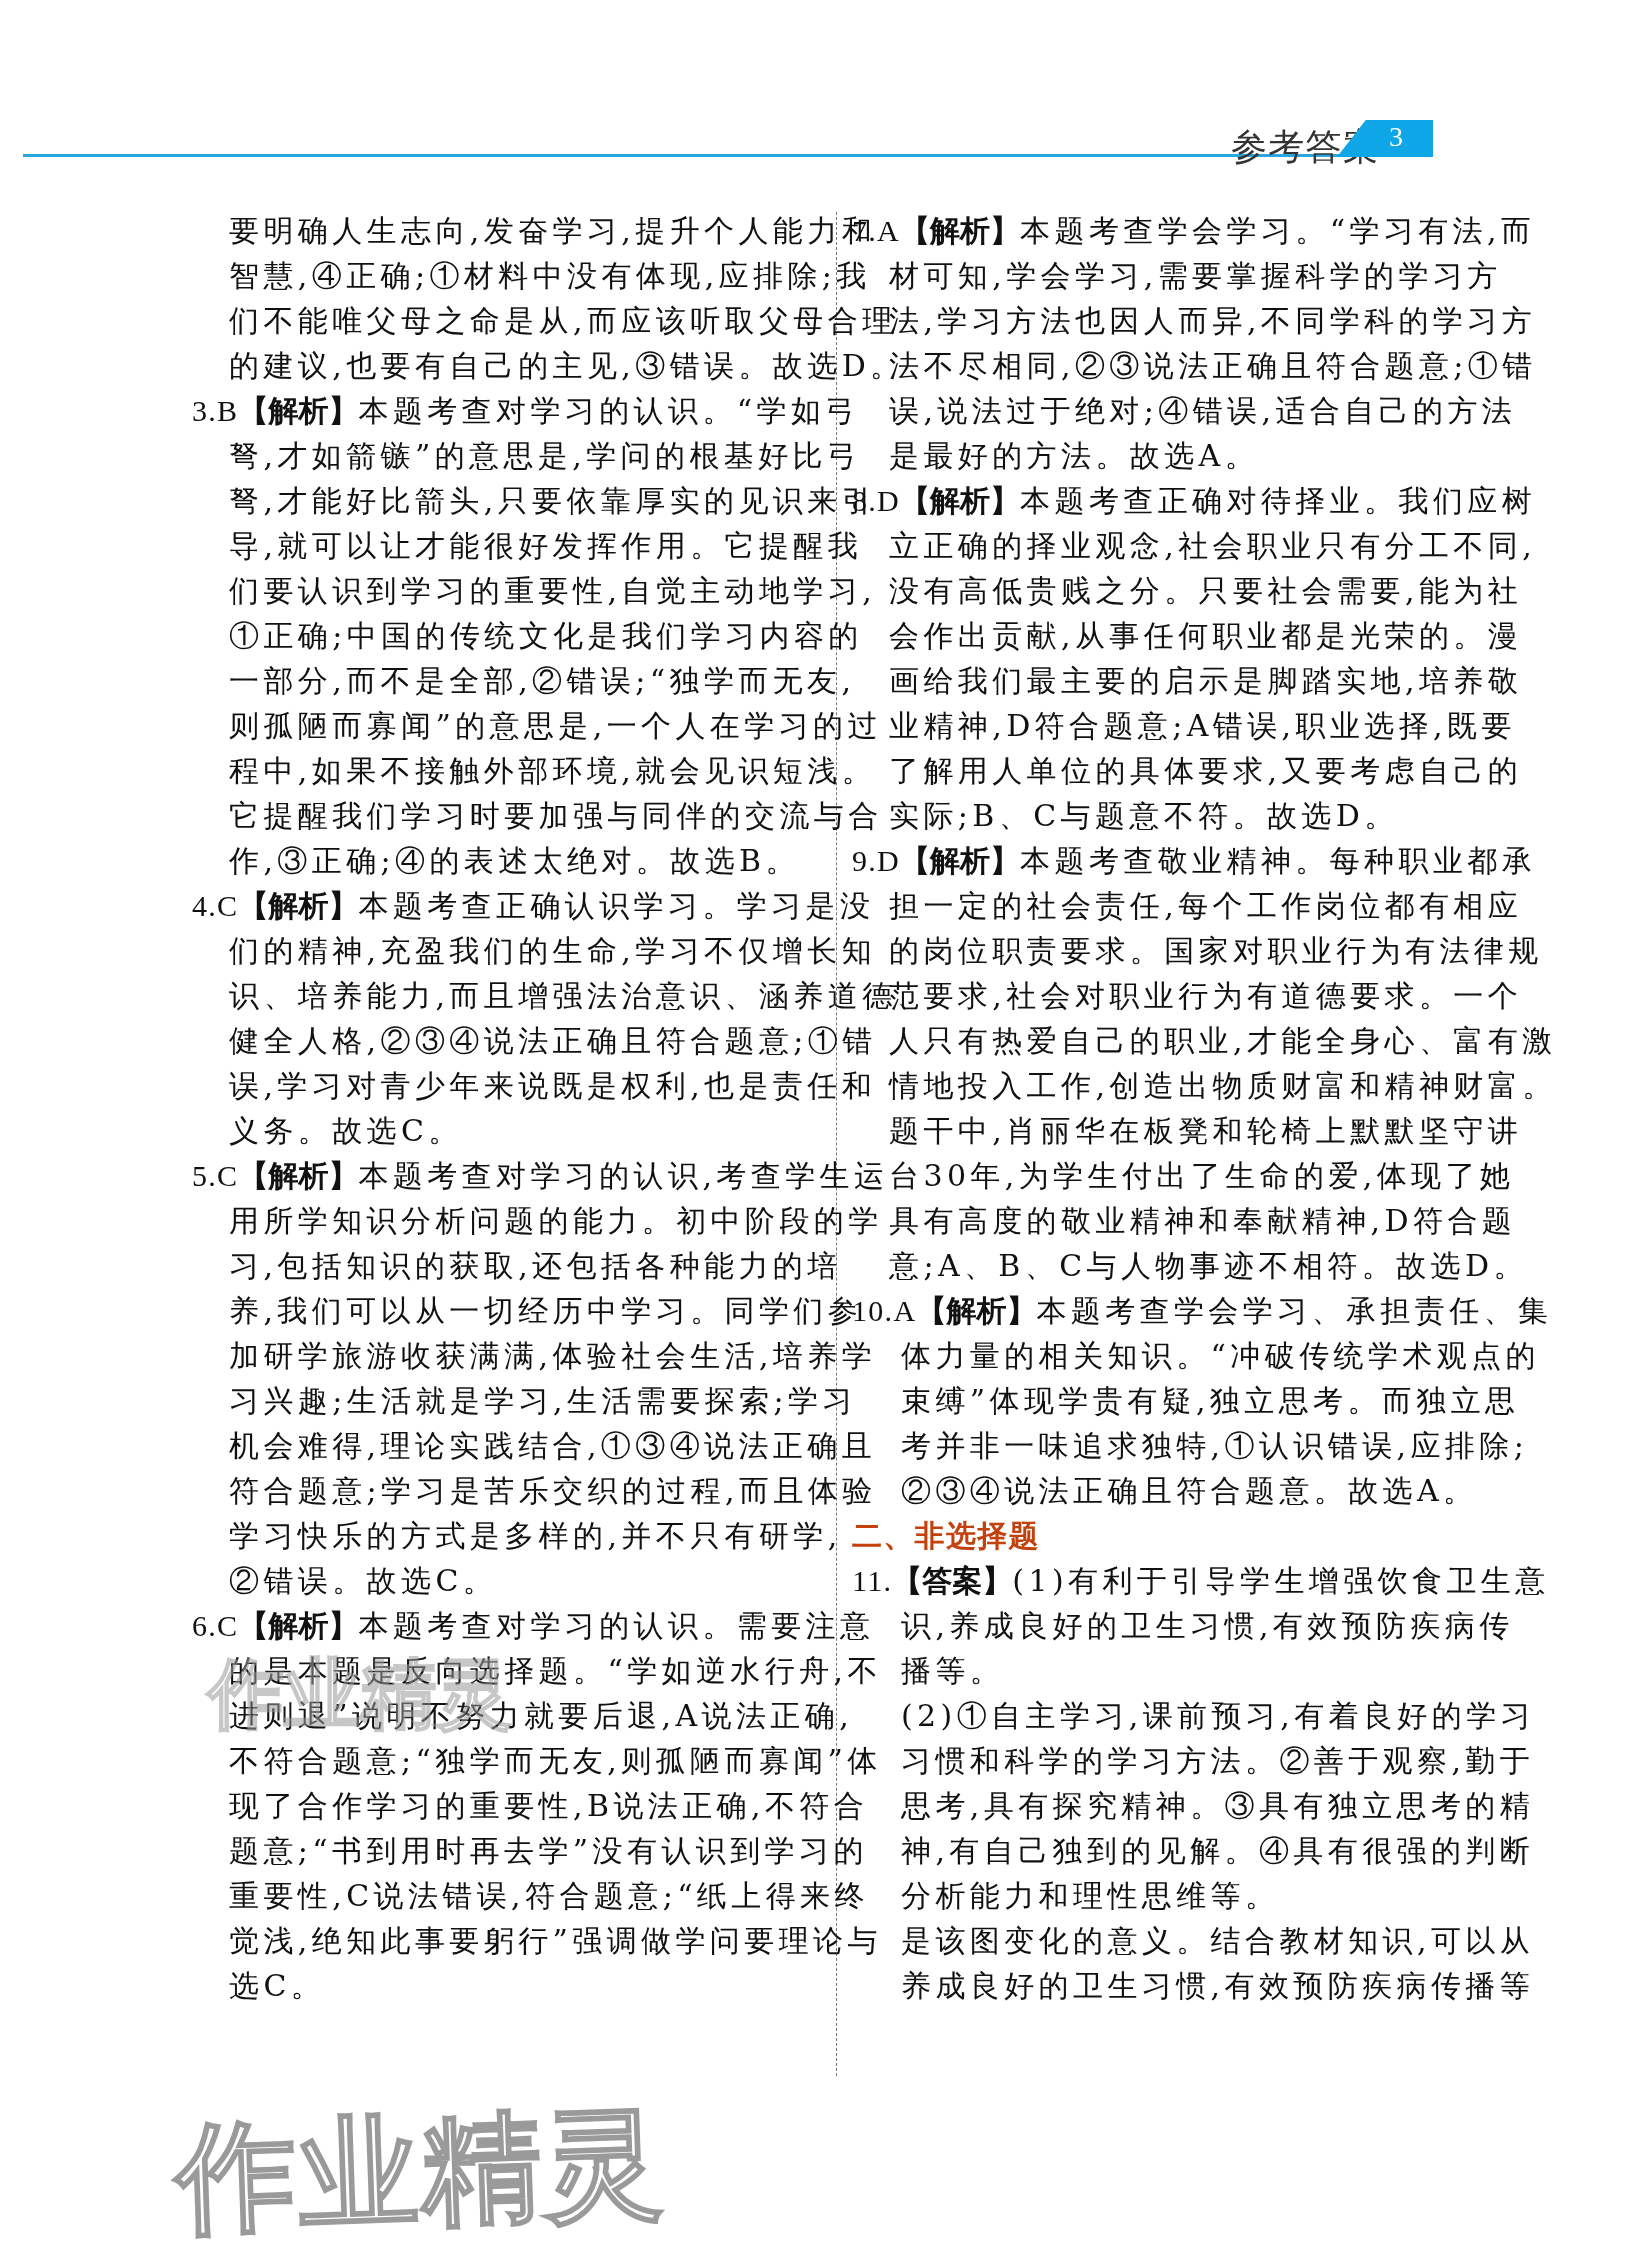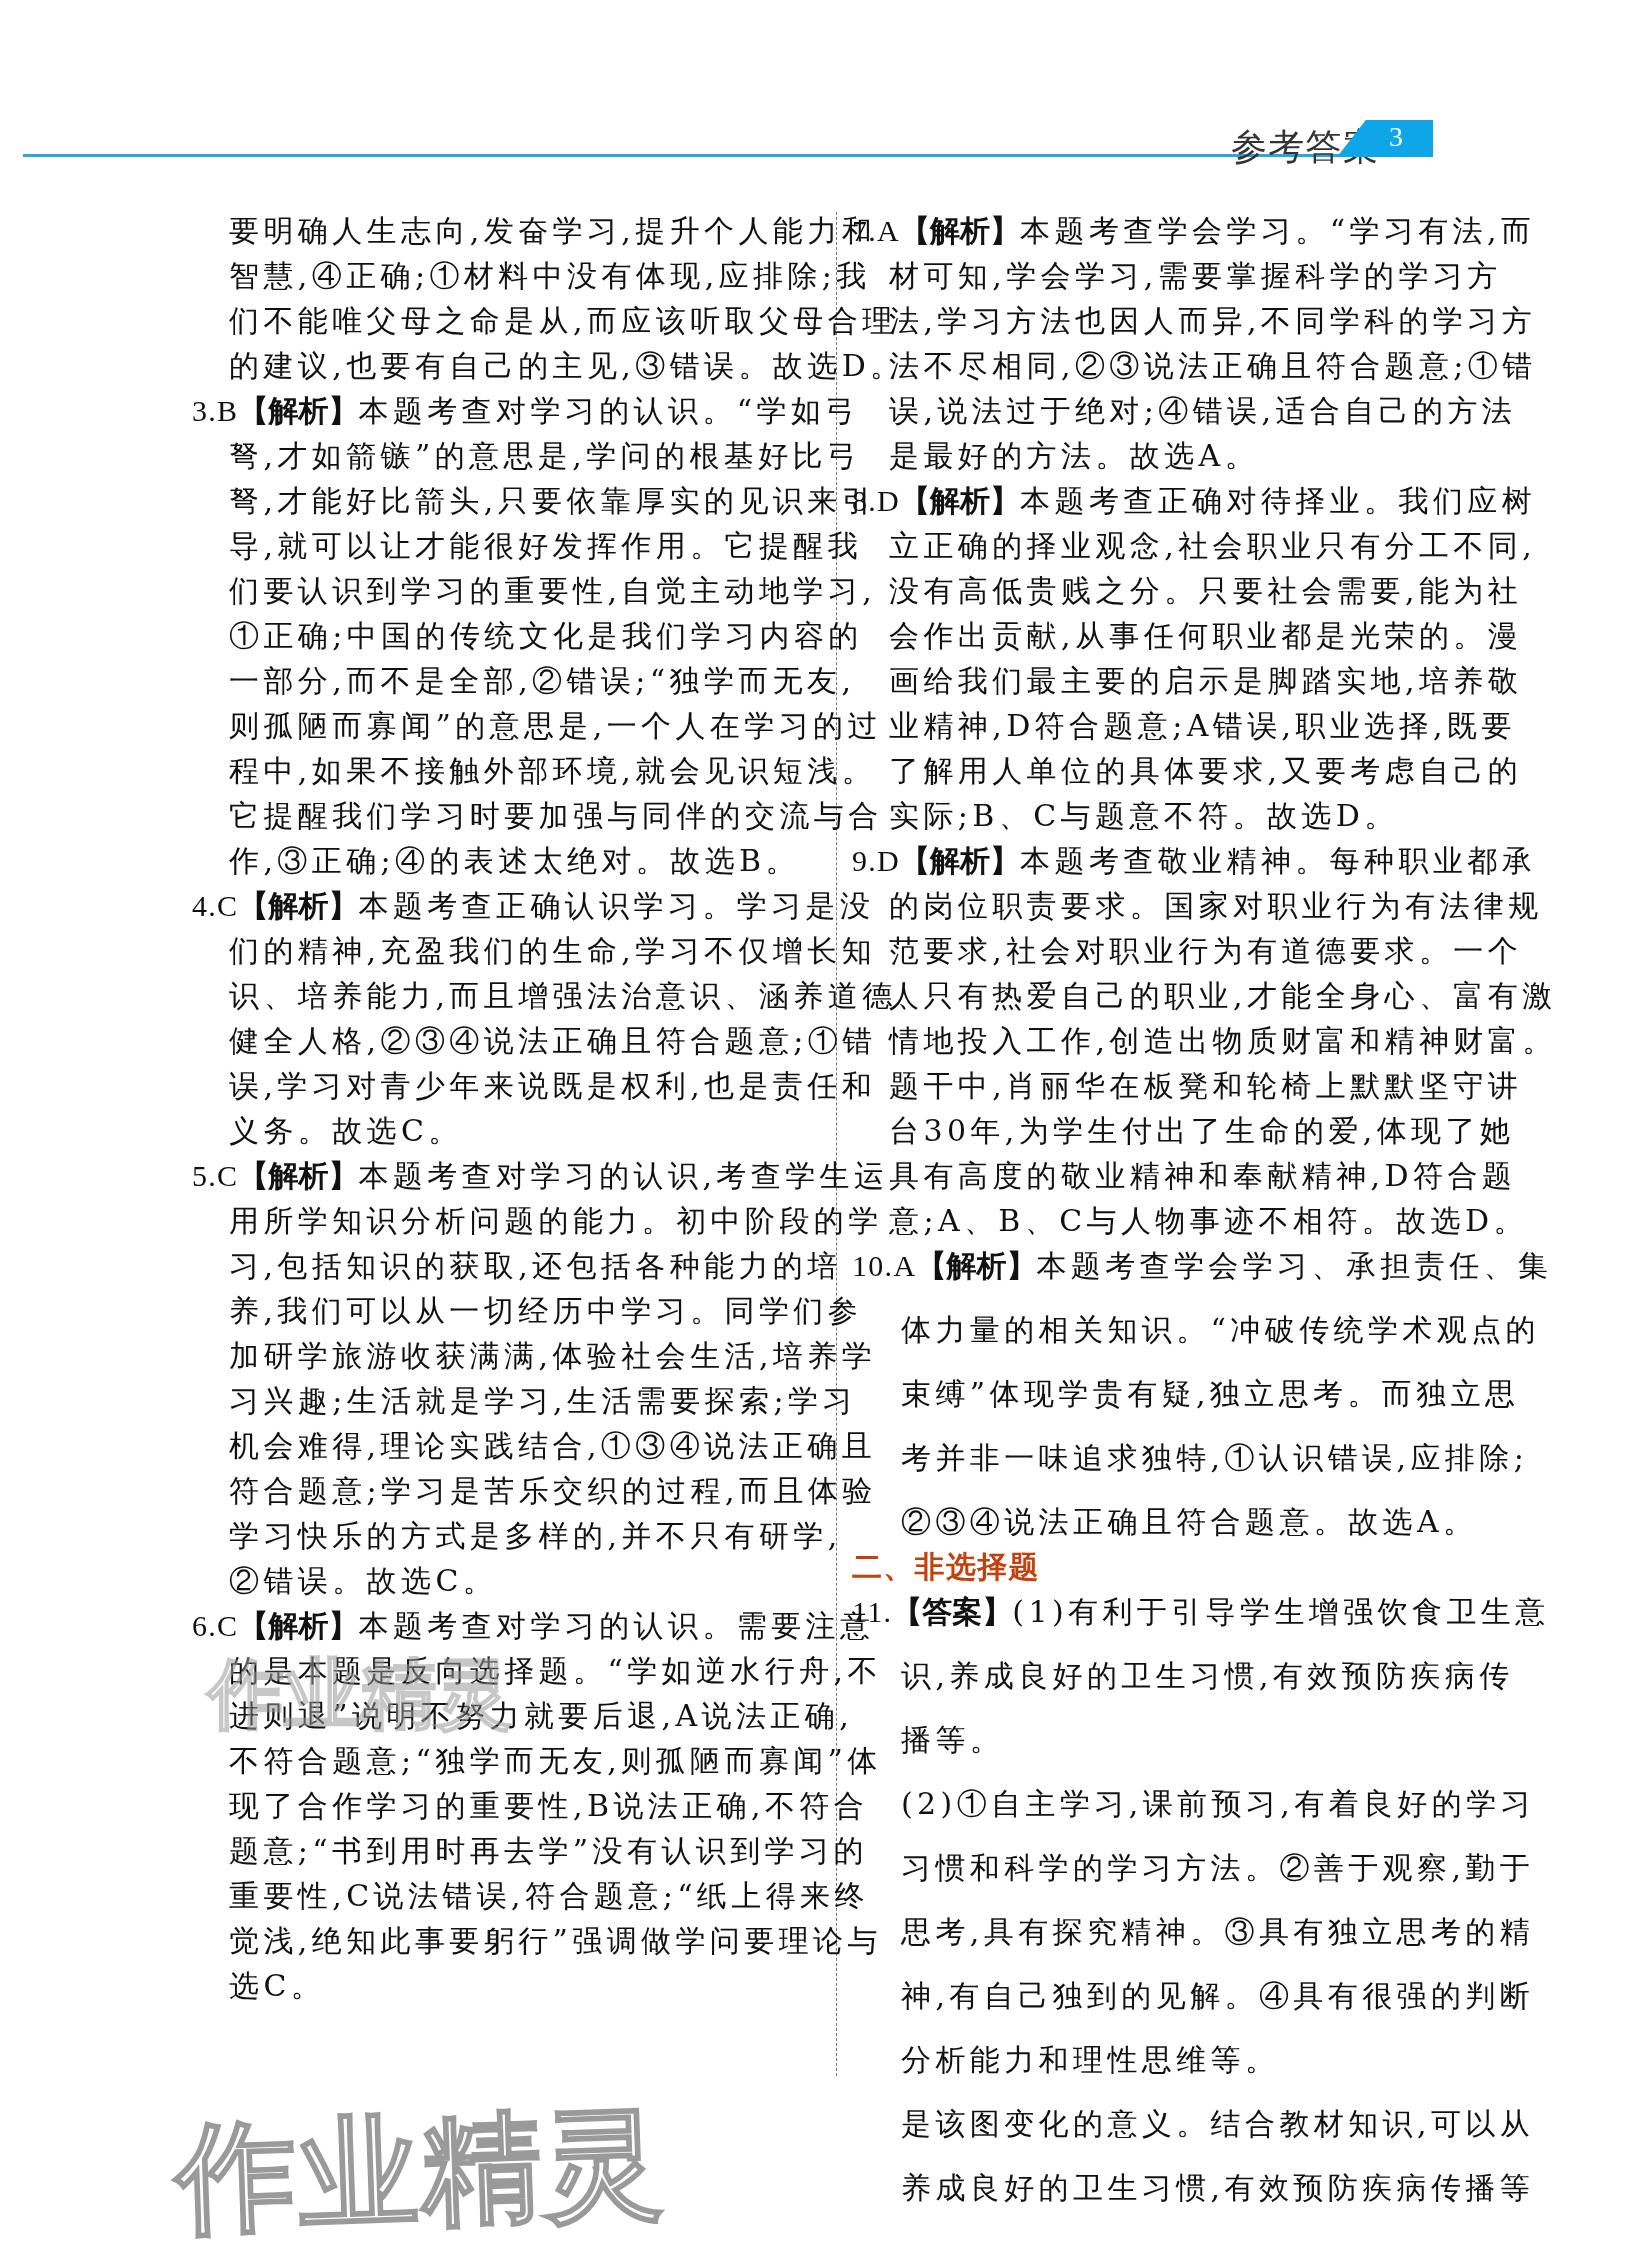--- a/index.html
+++ b/index.html
@@ -12,21 +12,21 @@
                font-family: "DejaVu Sans", "Liberation Sans", sans-serif; letter-spacing: 1.3px; }
   .hdr-page { position: absolute; left: 1389px; top: 121px; font-size: 28px; color: #ffffff;
               font-family: "Liberation Serif", serif; }
   .divider { position: absolute; left: 836px; top: 212px; width: 0; height: 1864px;
              border-left: 1.3px dashed #777; }
   .col { position: absolute; top: 208px; width: 605px; }
   .col-left { left: 192px; }
   .col-right { left: 852px; }
   .line { height: 45px; line-height: 45px; font-size: 30px; white-space: nowrap; letter-spacing: 4.4px; }
   .ind { padding-left: 37px; }
-  .ind2 { padding-left: 49px; margin-top: 19px; }
+  .ind2 { padding-left: 49px; }
   .num { display: inline-block; font-family: "Liberation Serif", serif; letter-spacing: 1.3px; }
   .tag { font-family: "DejaVu Sans", "Liberation Sans", sans-serif; font-weight: bold; letter-spacing: 0; text-align: right; }
   .section-title { color: #c2410c; font-family: "DejaVu Sans", "Liberation Sans", sans-serif; font-weight: bold; letter-spacing: 1.3px; }
   .watermark { position: absolute; color: transparent; -webkit-text-stroke: 1.9px #9a9a9a;
                font-family: "DejaVu Sans", "Liberation Sans", sans-serif; font-weight: bold; }
   .wm1 { left: 176px; top: 2091px; font-size: 120px; letter-spacing: 2.5px; transform: rotate(-2deg); }
   .wm2 { left: 208px; top: 1644px; font-size: 76px; opacity: 0.55; }
 </style>
 </head>
 <body>
@@ -111,20 +111,21 @@
   <div class="line ind">没有高低贵贱之分。只要社会需要,能为社</div>
   <div class="line ind">会作出贡献,从事任何职业都是光荣的。漫</div>
   <div class="line ind">画给我们最主要的启示是脚踏实地,培养敬</div>
   <div class="line ind">业精神,D符合题意;A错误,职业选择,既要</div>
   <div class="line ind">了解用人单位的具体要求,又要考虑自己的</div>
   <div class="line ind">实际;B、C与题意不符。故选D。</div>
 
   <div class="line">
     <span class="num">9.</span><span class="num">D</span><span class="tag">【解析】</span><span>本题考查敬业精神。每种职业都承</span>
   </div>
+  <div class="line ind">担一定的社会责任,每个工作岗位都有相应</div>
   <div class="line ind">的岗位职责要求。国家对职业行为有法律规</div>
   <div class="line ind">范要求,社会对职业行为有道德要求。一个</div>
   <div class="line ind">人只有热爱自己的职业,才能全身心、富有激</div>
   <div class="line ind">情地投入工作,创造出物质财富和精神财富。</div>
   <div class="line ind">题干中,肖丽华在板凳和轮椅上默默坚守讲</div>
   <div class="line ind">台30年,为学生付出了生命的爱,体现了她</div>
   <div class="line ind">具有高度的敬业精神和奉献精神,D符合题</div>
   <div class="line ind">意;A、B、C与人物事迹不相符。故选D。</div>
 
   <div class="line">

